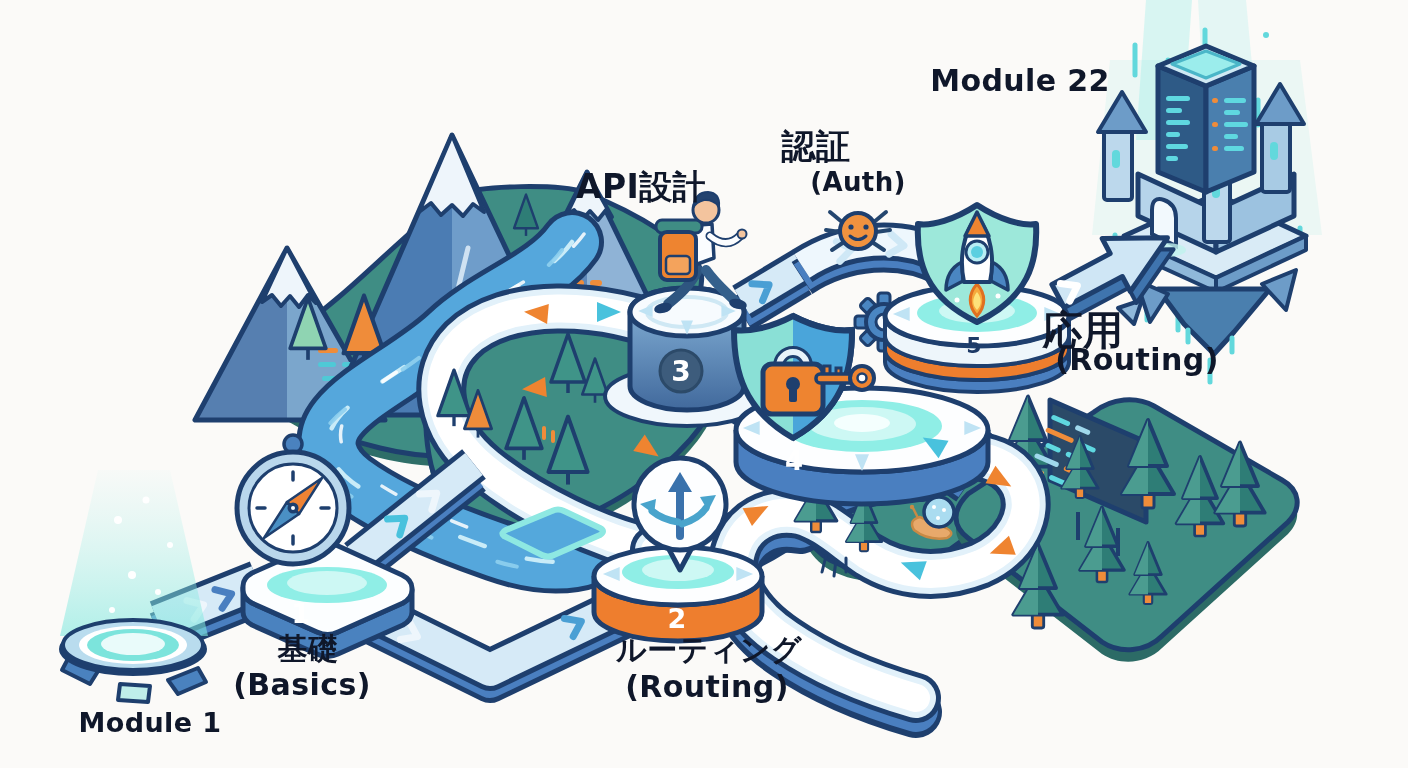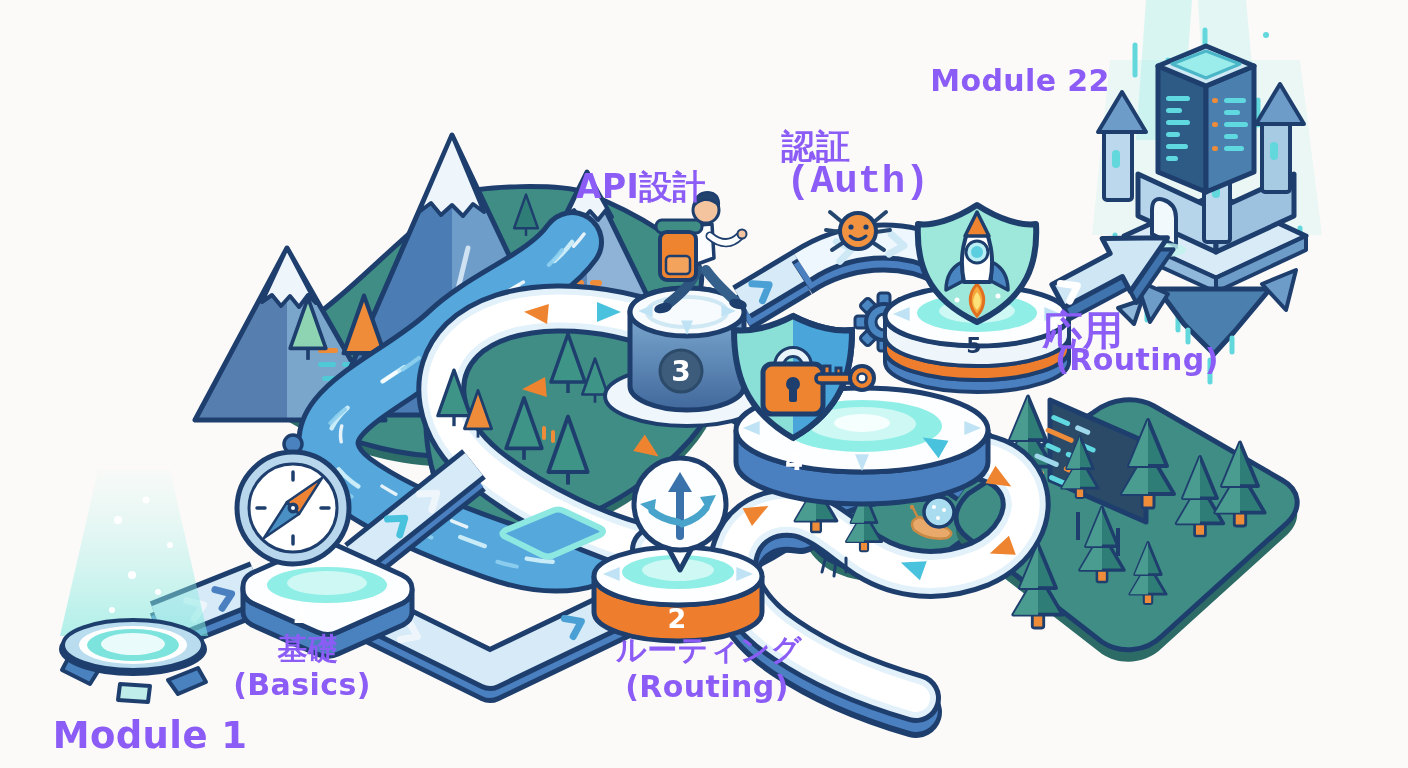--- a/index.html
+++ b/index.html
@@ -4,21 +4,21 @@
 <style>
   html,body{margin:0;padding:0;background:#e8e8e8;}
   #stage{
     position:relative;width:1408px;height:768px;overflow:hidden;
     background:#fbfaf8;
     font-family:"DejaVu Sans","Liberation Sans",sans-serif;
   }
   #art{position:absolute;left:0;top:0;width:1408px;height:768px;}
   .lbl{
     position:absolute;transform:translate(-50%,-50%);
-    font-weight:800;color:#8b5cf6;white-space:nowrap;letter-spacing:.4px;
+    font-weight:800;color:#0f172a;white-space:nowrap;letter-spacing:.4px;
     font-family:"DejaVu Sans","Liberation Sans",sans-serif;
   }
   .num{
     position:absolute;transform:translate(-50%,-50%);
     font-weight:800;color:#ffffff;white-space:nowrap;
     font-family:"DejaVu Sans","Liberation Sans",sans-serif;
   }
 </style>
 </head>
 <body>
@@ -528,33 +528,33 @@
     <use href="#arw" transform="translate(535,388) rotate(175)" fill="#ef8430"></use>
     <use href="#arw" transform="translate(648,449) rotate(35)" fill="#ef8430"></use>
     <use href="#arw" transform="translate(757,512) rotate(-28)" fill="#ef8430"></use>
     <use href="#arw" transform="translate(934,444) rotate(-150)" fill="#49c2dd"></use>
     <use href="#arw" transform="translate(1000,480) rotate(30)" fill="#ef8430"></use>
     <use href="#arw" transform="translate(1002,549) rotate(160)" fill="#ef8430"></use>
     <use href="#arw" transform="translate(913,567) rotate(-160)" fill="#49c2dd"></use>
   </g>
 </svg>
 
-<div class="lbl" style="left:150px;top:722px;font-size:37px;margin-top:13px;">Module 1</div>
+<div class="lbl" style="left:150px;top:722px;font-size:27px;">Module 1</div>
 <div class="lbl" style="left:1020px;top:80px;font-size:30px;">Module 22</div>
 
 <div class="lbl" style="left:308px;top:649px;font-size:30px;text-align:right;">基礎</div>
 <div class="lbl" style="left:302px;top:684px;font-size:30px;">(Basics)</div>
 
 <div class="lbl" style="left:709px;top:650px;font-size:30px;">ルーティング</div>
 <div class="lbl" style="left:707px;top:686px;font-size:30px;">(Routing)</div>
 
 <div class="lbl" style="left:641px;top:187px;font-size:33px;">API設計</div>
 
 <div class="lbl" style="left:816px;top:147px;font-size:34px;">認証</div>
-<div class="lbl" style="left:858px;top:182px;font-size:39px;font-family:Liberation Mono, monospace;">(Auth)</div>
+<div class="lbl" style="left:858px;top:182px;font-size:26px;">(Auth)</div>
 
 <div class="lbl" style="left:1083px;top:330px;font-size:40px;">応用</div>
 <div class="lbl" style="left:1137px;top:359px;font-size:30px;">(Routing)</div>
 
 <div class="num" style="left:301px;top:613px;font-size:27px;">1</div>
 <div class="num" style="left:677px;top:618px;font-size:27px;">2</div>
 <div class="num" style="left:681px;top:371px;font-size:28px;">3</div>
 <div class="num" style="left:794px;top:461px;font-size:26px;">4</div>
 <div class="num" style="left:974px;top:345px;font-size:22px;color:#1d3a66;">5</div>
 

